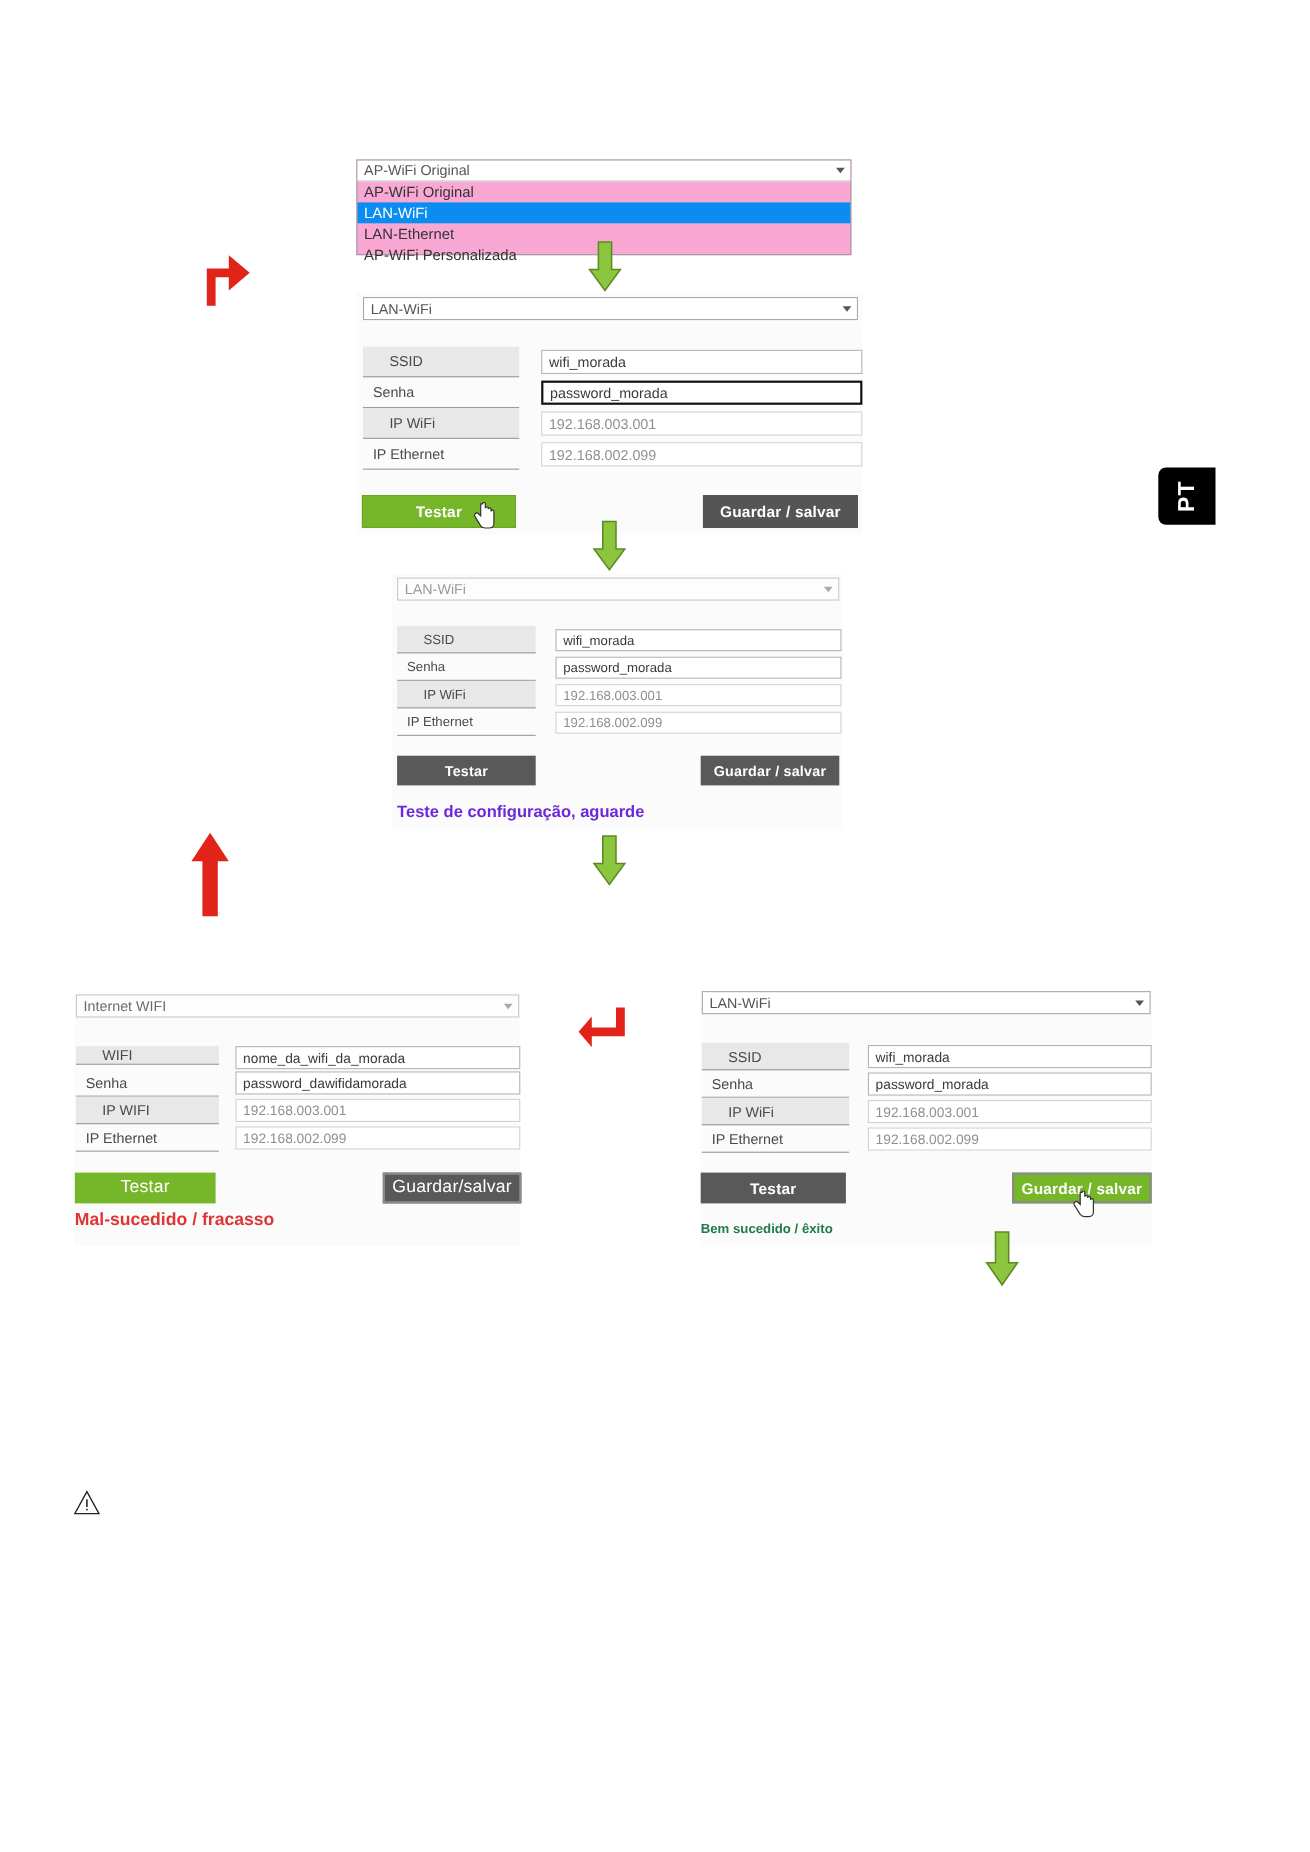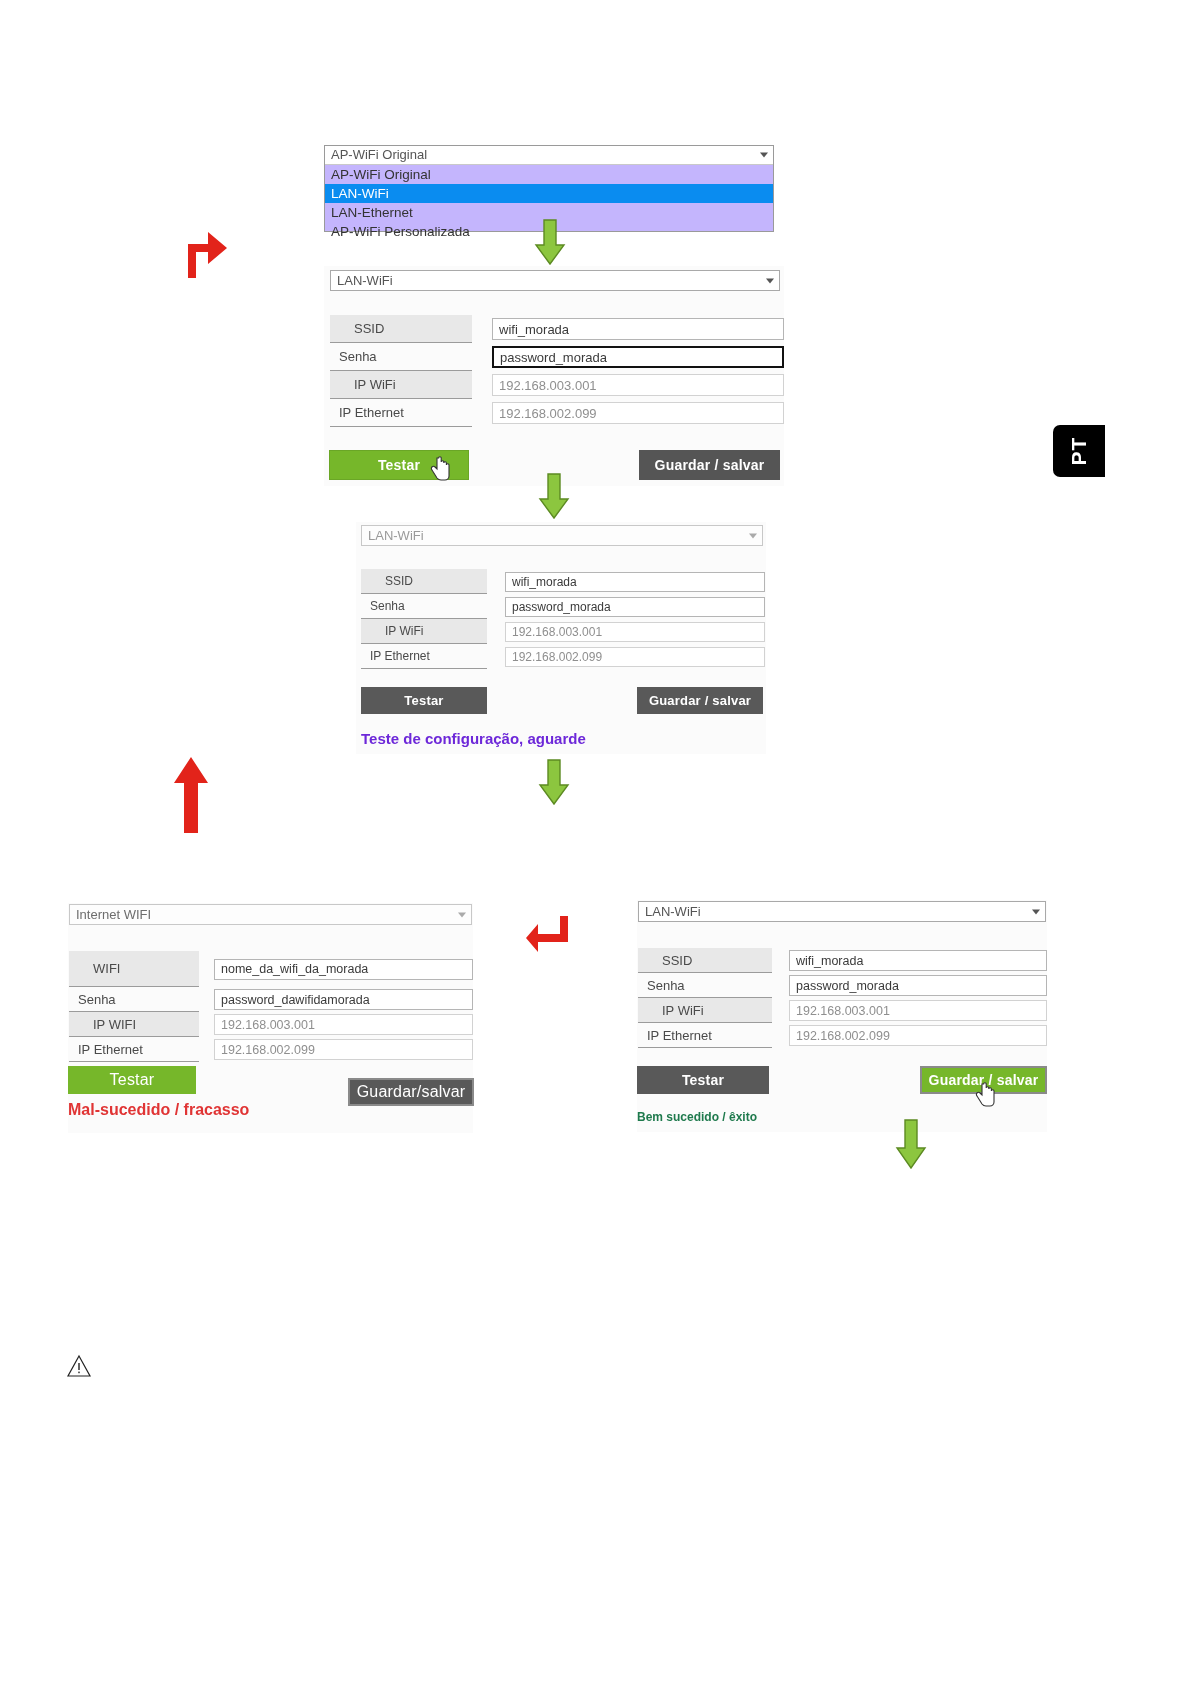--- a/index.html
+++ b/index.html
@@ -52,21 +52,21 @@
   .btn.grey{background:#555555;}
   .btn.greyflat{background:#595959;}
   .btn.greenflat{background:#76b72a;}
 
   .msg{font-size:15px;font-weight:bold;}
   .msg.red{color:#e03434;}
   .msg.dkred{color:#6d28d9;}
   .msg.green{color:#1f7a4d;}
 
   
-  .ddbox{position:absolute;border:1px solid #9a9a9a;background:#c4b5fd;box-sizing:border-box;}
+  .ddbox{position:absolute;border:1px solid #9a9a9a;background:#f9a8d4;box-sizing:border-box;}
   .ddopt{font-size:13.5px;color:#333;padding:1px 6px;line-height:17px;white-space:nowrap;}
   .ddopt.hl{background:#0a8cf0;color:#fff;}
 
   
   .garrow svg, .rarrow svg{display:block;}
 
   
   .ptbadge{
     position:absolute;background:#000;border-radius:7px 0 0 7px;
     display:flex;align-items:center;justify-content:center;
@@ -219,21 +219,21 @@
 
 <div class="panel" style="left:68px;top:903px;width:405px;height:230px;">
 
   <div class="sel grey" style="position:absolute;left:1px;top:1px;width:403px;color:#6d6d6d;">
     <span>Internet WIFI</span>
     <span class="caret"></span>
   </div>
 
   <div class="rows" style="position:absolute;left:1px;top:38px;width:404px;">
     <div class="row">
-      <div class="rlab shade" style="width:130px;height:36px;font-size:13px;">WIFI</div>
+      <div class="rlab shade" style="width:130px;height:17px;font-size:13px;">WIFI</div>
       <div class="rfield" style="width:274px;padding-left:15px;justify-content:center;">
         <div class="inp" style="height:21px;font-size:12.5px;">nome_da_wifi_da_morada</div>
       </div>
     </div>
     <div class="row">
       <div class="rlab" style="width:130px;height:25px;font-size:13px;">Senha</div>
       <div class="rfield" style="width:274px;padding-left:15px;">
         <div class="inp" style="height:21px;font-size:12.5px;">password_dawifidamorada</div>
       </div>
     </div>
@@ -246,21 +246,21 @@
     <div class="row">
       <div class="rlab" style="width:130px;height:25px;font-size:13px;">IP Ethernet</div>
       <div class="rfield" style="width:274px;padding-left:15px;">
         <div class="inp ro" style="height:21px;font-size:12.5px;">192.168.002.099</div>
       </div>
     </div>
   </div>
 
   <div class="btn greenflat" style="position:absolute;left:0px;top:163px;width:128px;height:28px;font-size:16px;font-weight:normal;">Testar</div>
 
-  <div class="btn greyflat" style="position:absolute;left:280px;top:175px;width:126px;height:28px;font-size:16px;font-weight:normal;border:2px solid #8a8a8a;">Guardar/salvar</div>
+  <div class="btn greyflat" style="position:absolute;left:280px;top:163px;width:126px;height:28px;font-size:16px;font-weight:normal;border:2px solid #8a8a8a;">Guardar/salvar</div>
 
   <div class="msg red" style="position:absolute;left:0px;top:198px;font-size:16px;">Mal-sucedido / fracasso</div>
 </div>
 
 <div class="panel" style="left:637px;top:900px;width:410px;height:232px;">
 
   <div class="sel" style="position:absolute;left:1px;top:1px;width:408px;">
     <span>LAN-WiFi</span>
     <span class="caret"></span>
   </div>

